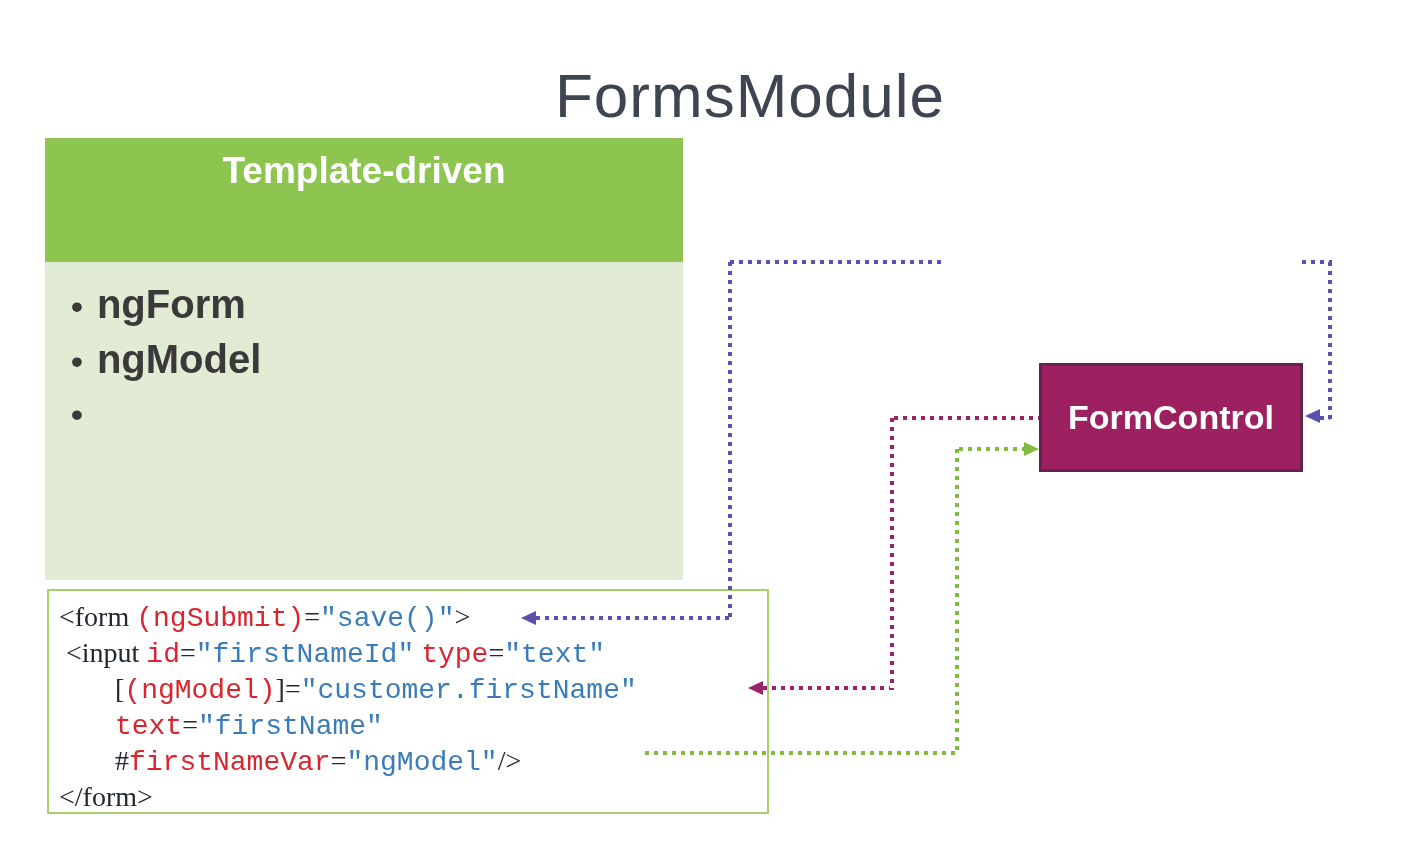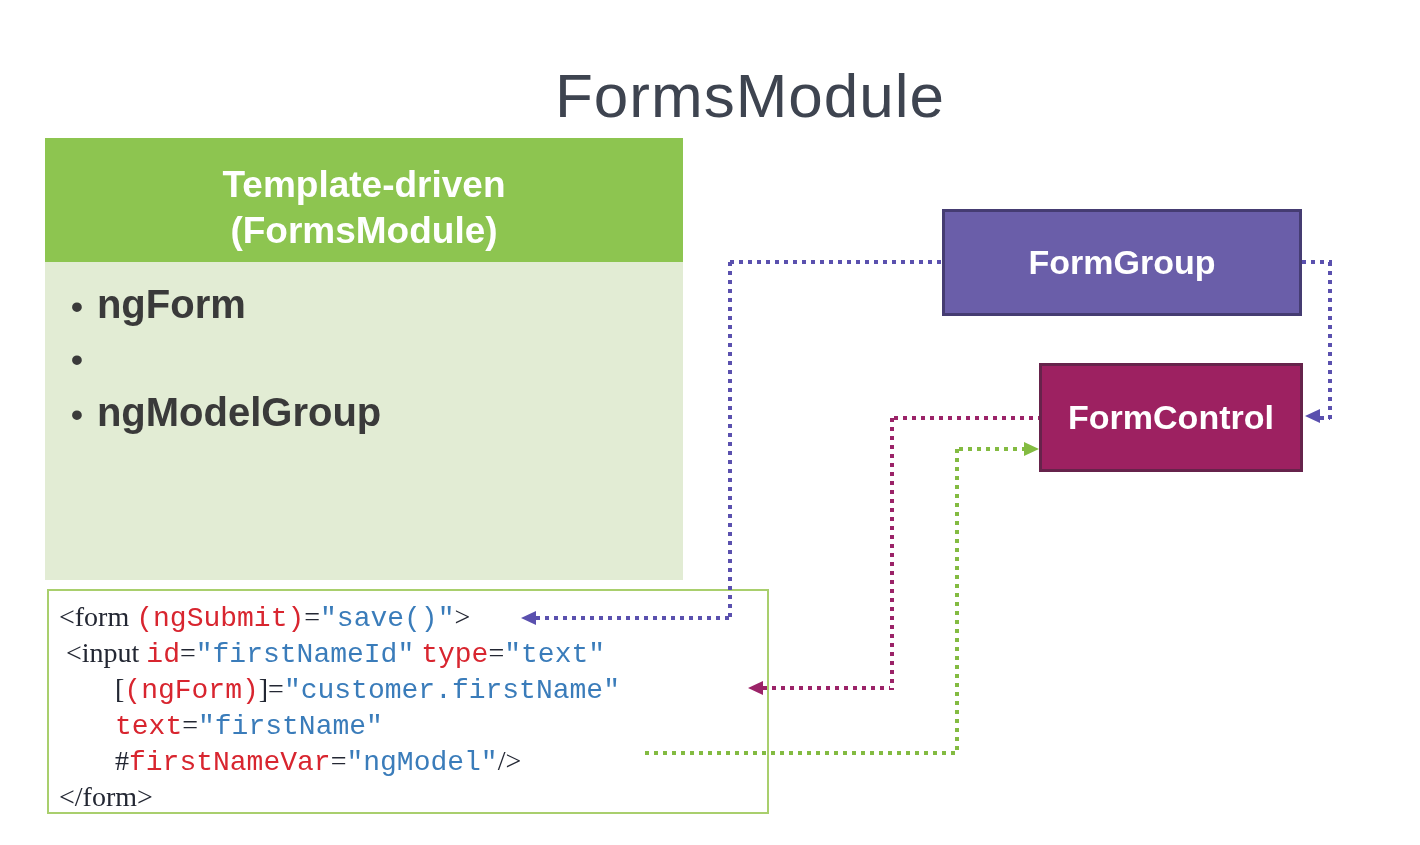--- a/index.html
+++ b/index.html
@@ -17,21 +17,21 @@
     font-size:62px;font-weight:200;letter-spacing:1px;
     color:var(--title-text);
   }
   
   .panel{position:absolute;left:45px;top:138px;width:638px;height:442px;}
   .panel-header{
     background:var(--panel-header-bg);
     color:var(--panel-header-text);
     height:124px;box-sizing:border-box;
     text-align:center;font-weight:bold;font-size:37px;line-height:46px;
-    padding-top:24px;
+    padding-top:10px;
   }
   .panel-body{
     background:var(--panel-body-bg);
     height:318px;box-sizing:border-box;
     padding:16px 10px 0 26px;
   }
   .bullet-row{
     display:flex;align-items:baseline;
     font-size:40px;line-height:53px;font-weight:bold;
     color:var(--bullet-text);
@@ -83,49 +83,45 @@
 </head>
 <body>
 
 <div id="slide">
 
   <div class="slide-title">FormsModule</div>
 
   <div class="panel">
     <div class="panel-header">
       <div>Template-driven</div>
-      <div>(FormsModule)</div>
     </div>
     <div class="panel-body">
         <div class="bullet-row">
           <span class="bullet-dot">•</span>
           <span>ngForm</span>
         </div>
         <div class="bullet-row">
           <span class="bullet-dot">•</span>
+          <span>ngModel</span>
         </div>
         <div class="bullet-row">
           <span class="bullet-dot">•</span>
-          <span>ngModelGroup</span>
         </div>
       </div>
   </div>
 
-  <div class="node node-formgroup">
-    <span>FormGroup</span>
-  </div>
   <div class="node node-formcontrol">
     <span>FormControl</span>
   </div>
 
   <div class="code-panel">
     <div>
         <div class="code-line"><span class="tok-d">&lt;form </span><span class="tok-r">(ngSubmit)</span><span class="tok-d">=</span><span class="tok-b">"save()"</span><span class="tok-d">&gt;</span></div>
         <div class="code-line"><span class="tok-d"> &lt;input </span><span class="tok-r">id</span><span class="tok-d">=</span><span class="tok-b">"firstNameId"</span><span class="tok-d"> </span><span class="tok-r">type</span><span class="tok-d">=</span><span class="tok-b">"text"</span></div>
-        <div class="code-line"><span class="tok-d">        [</span><span class="tok-r">(ngForm)</span><span class="tok-d">]=</span><span class="tok-b">"customer.firstName"</span></div>
+        <div class="code-line"><span class="tok-d">        [</span><span class="tok-r">(ngModel)</span><span class="tok-d">]=</span><span class="tok-b">"customer.firstName"</span></div>
         <div class="code-line"><span class="tok-d">        </span><span class="tok-r">text</span><span class="tok-d">=</span><span class="tok-b">"firstName"</span></div>
         <div class="code-line"><span class="tok-d">        #</span><span class="tok-r">firstNameVar</span><span class="tok-d">=</span><span class="tok-b">"ngModel"</span><span class="tok-d">/&gt;</span></div>
         <div class="code-line"><span class="tok-d">&lt;/form&gt;</span></div>
       </div>
   </div>
 
   <div class="h-dot dot-purple" style="left:730px;top:260px;width:212px;"></div>
   <div class="v-dot dot-purple" style="left:728px;top:262px;height:356px;"></div>
   <div class="h-dot dot-purple" style="left:536px;top:616px;width:194px;"></div>
   <div class="arrow-left purple" style="left:521px;top:611px;"></div>

